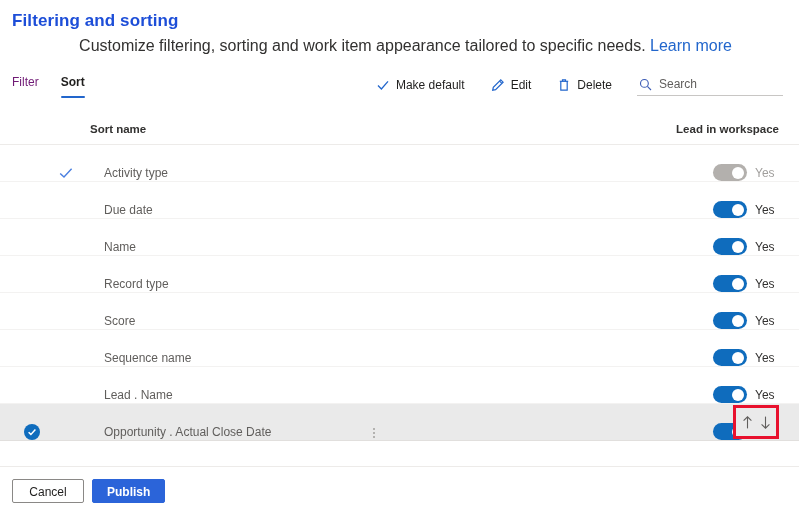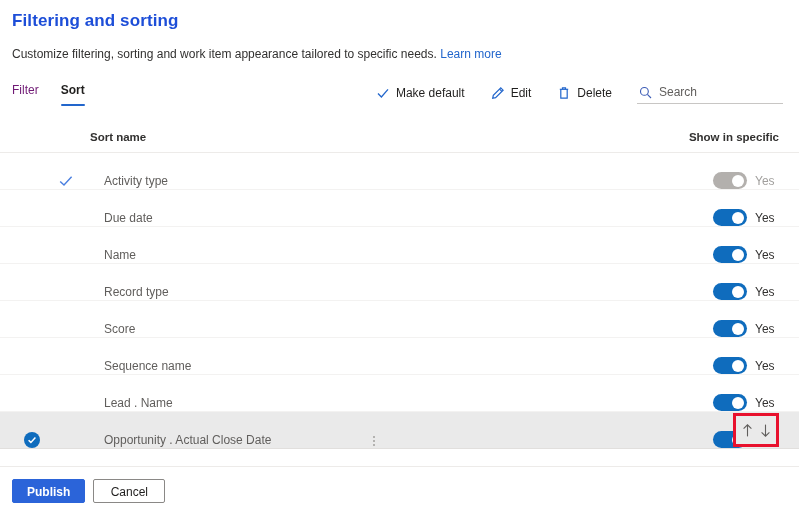--- a/index.html
+++ b/index.html
@@ -21,24 +21,25 @@
     padding: 10px 0 0 12px;
   }
   .page-title {
     font-size: 17px;
     font-weight: 600;
     color: #1d4ed8;
     letter-spacing: 0.1px;
     line-height: 22px;
   }
   .page-subtitle {
-    font-size: 12px;
+    font-size: 16px;
     color: #323130;
-    margin-top: 14px;
+    margin-top: 6px;
     line-height: 16px;
+    text-align: center;
   }
   .learn-more {
     color: #2266cc;
     text-decoration: none;
     cursor: pointer;
   }
 
   
   .bar-row {
     display: flex;
@@ -377,21 +378,21 @@
       <input class="search-input" type="text" placeholder="Search" style="">
     </div>
 
   </div>
 </div>
 
 <div class="table">
 
   <div class="thead">
     <div class="th th-name">Sort name</div>
-    <div class="th th-show">Show in specific</div>
+    <div class="th th-show">Lead in workspace</div>
   </div>
 
   <div id="rows-container">
       <div class="row">
         <div class="row-lead">
           <svg class="default-check show" viewBox="0 0 16 16" fill="none" stroke="currentColor" stroke-width="1.4">
             <path d="M2.2 8.4 L6 12 L13.6 3.8"></path>
           </svg>
         </div>
         <div class="row-name">Activity type</div>
@@ -531,15 +532,15 @@
             </svg>
           </div>
         </div>
       </div>
     </div>
 
 </div>
 
 <div class="footer-divider"></div>
 <div class="footer">
+  <button class="btn btn-secondary">Cancel</button>
   <button class="btn btn-primary">Publish</button>
-  <button class="btn btn-secondary">Cancel</button>
 </div>
 
 </body></html>

